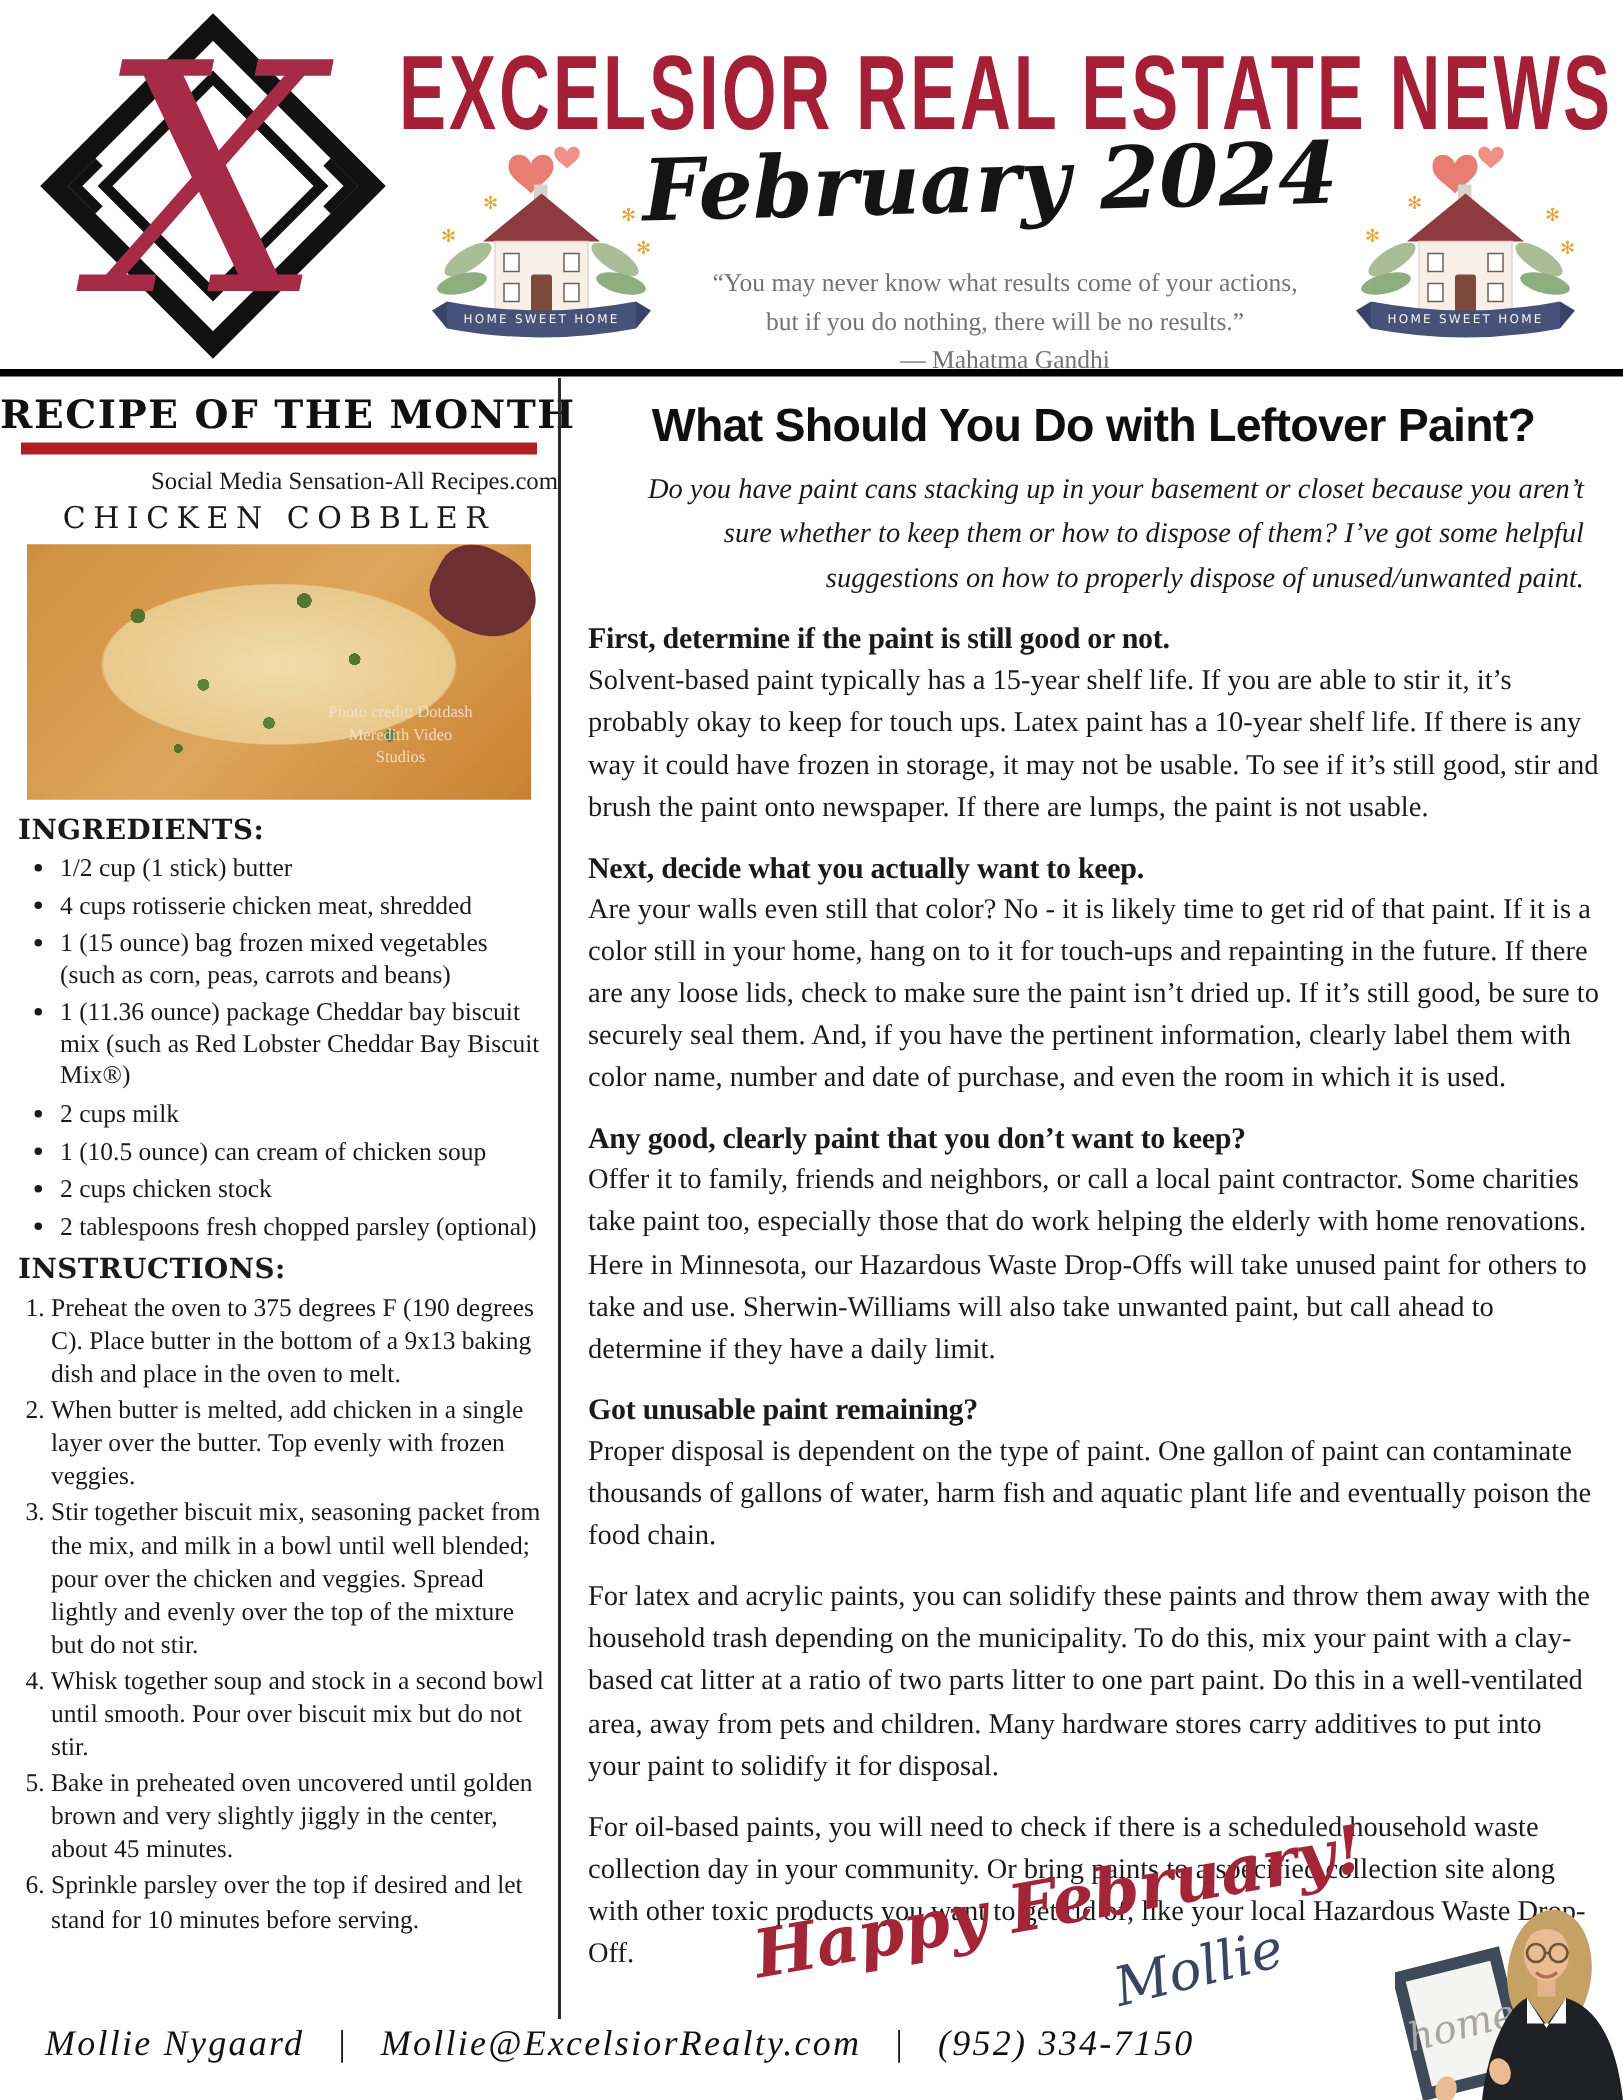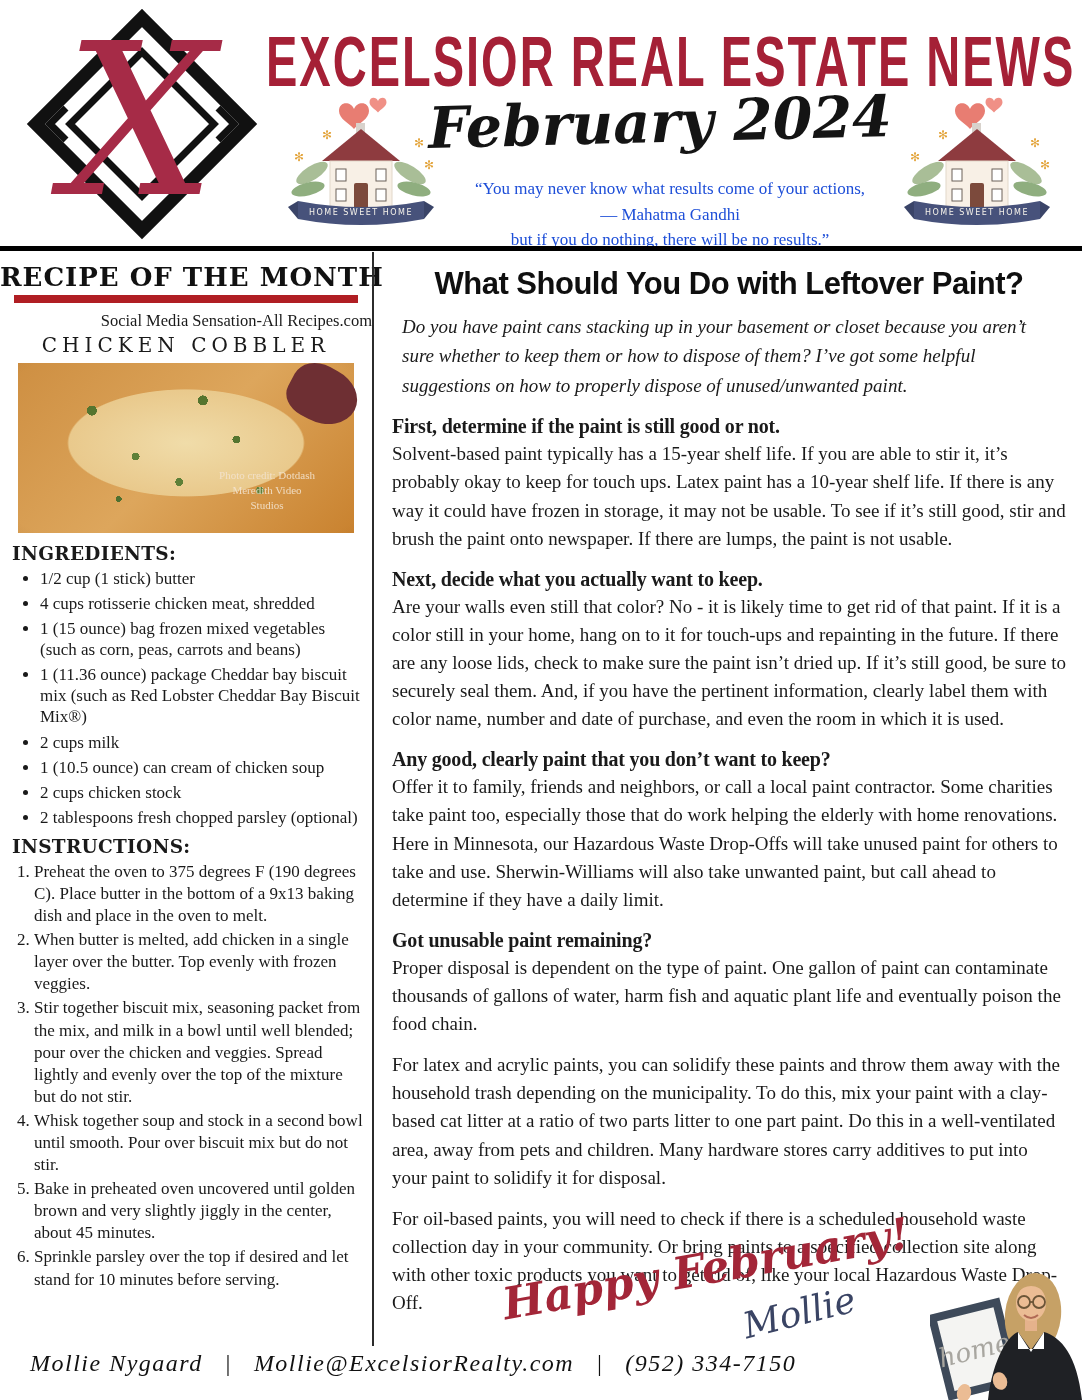--- a/index.html
+++ b/index.html
@@ -11,21 +11,21 @@
   .header-rule{position:absolute;top:246px;left:0;width:1082px;height:5px;background:#000;}
   .logo{position:absolute;top:6px;left:22px;width:240px;height:236px;}
   .masthead{position:absolute;top:20px;left:266px;width:800px;margin:0;text-align:center;
             font-family:"Liberation Sans", sans-serif;font-weight:bold;font-size:47px;
             letter-spacing:2px;color:#A52036;transform:scaleY(1.5);transform-origin:center top;
             white-space:nowrap;}
   .date-script{position:absolute;top:88px;left:420px;width:480px;text-align:center;
                font-family:"DejaVu Serif", serif;font-style:italic;font-weight:bold;
                font-size:57px;color:#141414;transform:rotate(-1.5deg);white-space:nowrap;}
   .quote{position:absolute;top:176px;left:438px;width:464px;text-align:center;
-         font-size:17px;line-height:1.5;color:#1d4ed8;}
+         font-size:17px;line-height:1.5;color:#737373;}
   .house{position:absolute;width:150px;height:142px;}
   .house.left{top:94px;left:286px;}
   .house.right{top:94px;left:902px;}
 
   
   .columns{position:absolute;top:252px;left:0;width:1082px;height:1148px;display:flex;}
   .col-left{width:372px;flex:0 0 372px;}
   .divider{width:2px;flex:0 0 2px;height:1094px;background:#2b2b2b;}
   .col-right{flex:1;padding:10px 16px 0 18px;}
 
@@ -56,21 +56,21 @@
   .list-head{margin:8px 0 4px 12px;font-family:"DejaVu Serif", serif;font-weight:bold;
              font-size:18.5px;letter-spacing:.3px;}
   .ingredients{margin:0 6px 0 16px;padding-left:24px;font-size:17px;line-height:1.24;}
   .ingredients li{margin-bottom:4px;}
   .instructions{margin:0 4px 0 12px;padding-left:22px;font-size:17px;line-height:1.3;}
   .instructions li{margin-bottom:2px;}
 
   
   .article-title{margin:4px 0 10px;text-align:center;font-family:Liberation Sans, sans-serif;
                  font-weight:bold;font-size:31px;letter-spacing:-.5px;color:#0f0f0f;}
-  .article-intro{margin:0 10px 14px;text-align:left;font-style:italic;font-size:19px;
+  .article-intro{margin:0 10px 14px;text-align:right;font-style:italic;font-size:19px;
                  line-height:1.55;}
   .sec-head{margin:15px 0 2px;font-size:20px;font-weight:bold;letter-spacing:-.2px;
             font-family:"Liberation Serif", serif;}
   .article-p{margin:0 0 13px;font-size:19px;line-height:1.48;}
 
   
   .happy{position:absolute;top:1243px;left:500px;font-family:"DejaVu Serif", serif;
          font-style:italic;font-weight:bold;font-size:44px;color:#A32638;
          transform:rotate(-10deg);white-space:nowrap;}
   .signature{position:absolute;top:1292px;left:742px;font-family:"DejaVu Serif", serif;
@@ -161,22 +161,22 @@
         </g>
         <path d="M12,106 Q75,118 138,106 L138,124 Q75,136 12,124 Z" fill="#47527B"></path>
         <polygon points="12,106 2,112 12,124" fill="#3A4468"></polygon>
         <polygon points="138,106 148,112 138,124" fill="#3A4468"></polygon>
         <text x="75" y="120" text-anchor="middle" font-size="8" letter-spacing="1.5" fill="#F5F2EA" font-family="DejaVu Sans, sans-serif">HOME SWEET HOME</text>
       </svg>
     </div>
 
     <div class="quote">
       <div>“You may never know what results come of your actions,</div>
+      <div>but if you do nothing, there will be no results.”</div>
       <div>— Mahatma Gandhi</div>
-      <div>but if you do nothing, there will be no results.”</div>
     </div>
 
     <div class="header-rule"></div>
   </div>
 
   <div class="columns">
 
     <aside class="col-left">
       <h2 class="recipe-title">RECIPE OF THE MONTH</h2>
       <div class="red-bar"></div>

